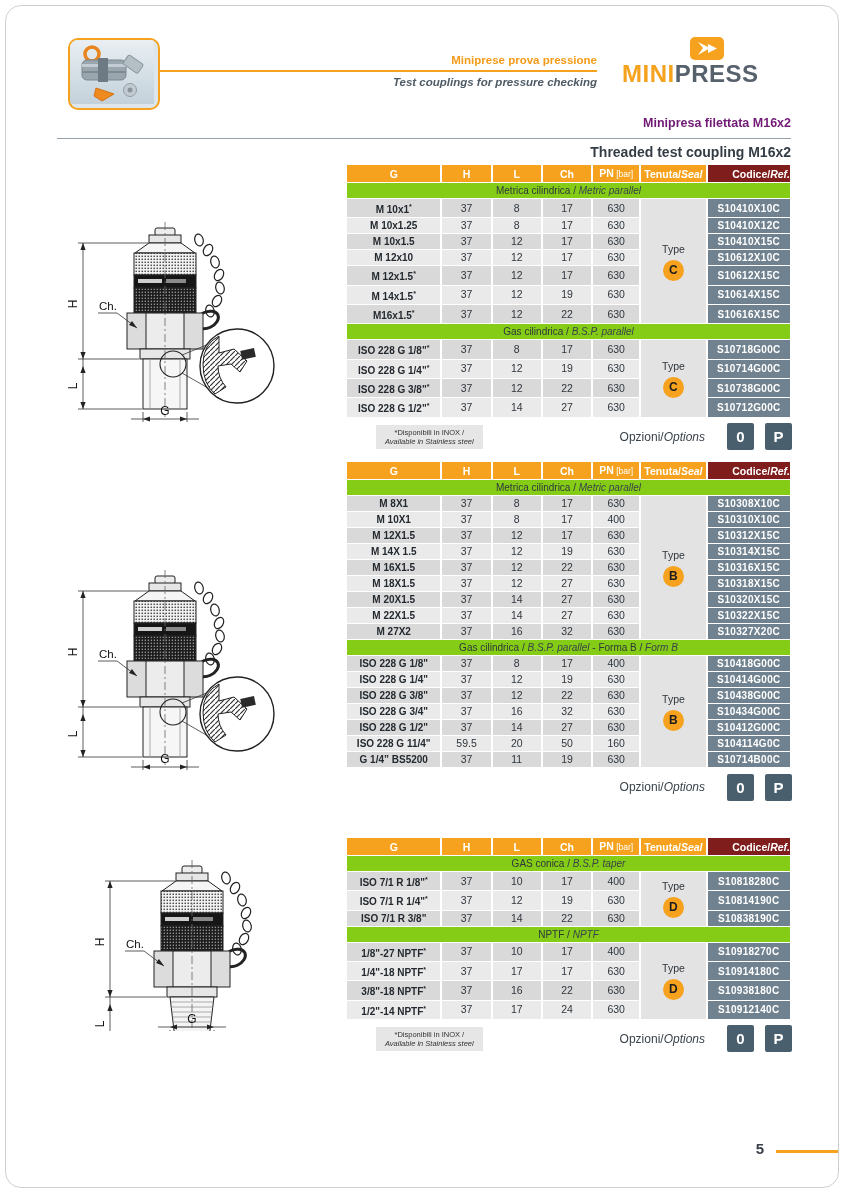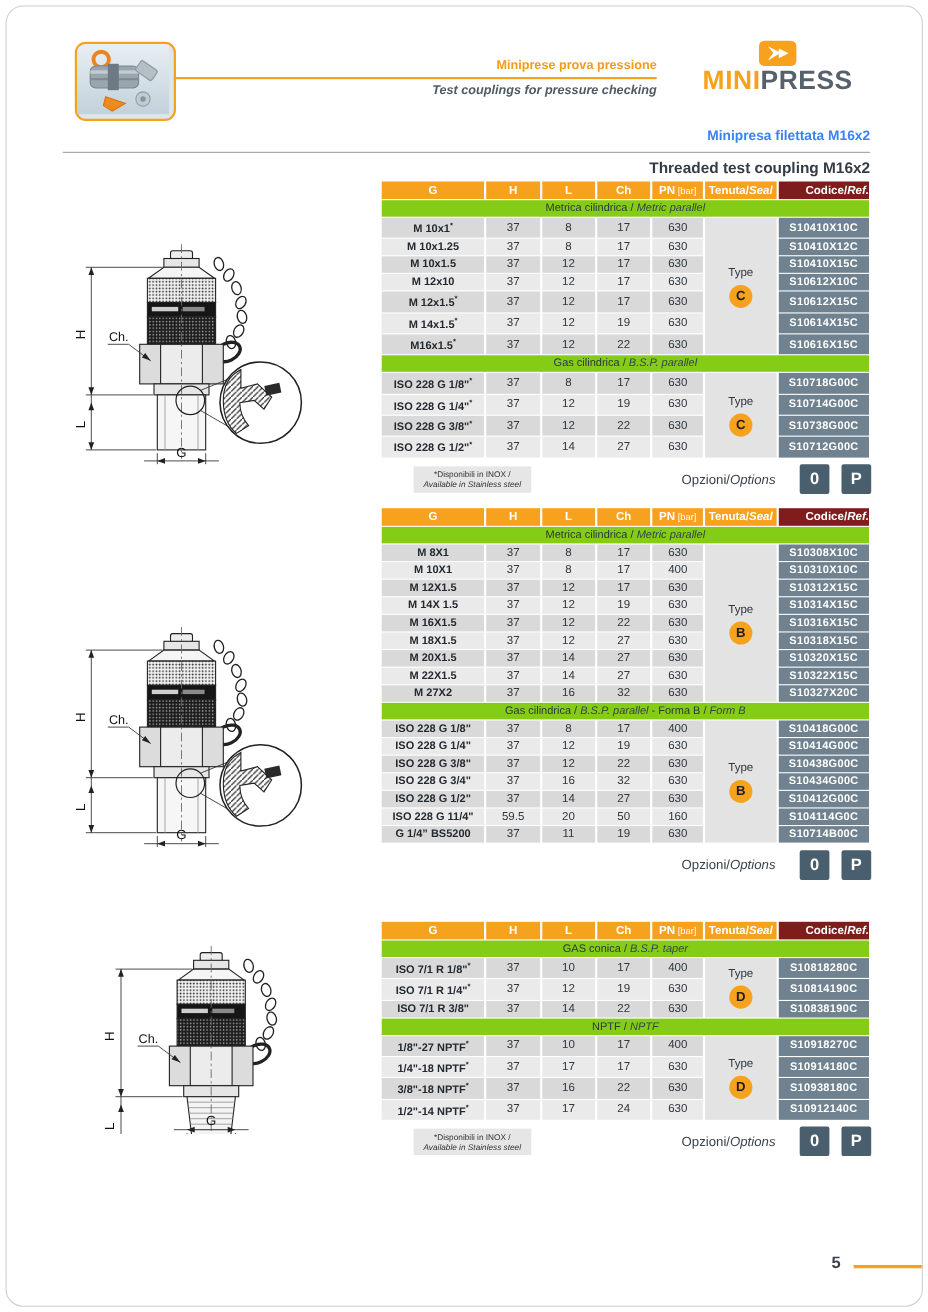--- a/index.html
+++ b/index.html
@@ -5,26 +5,26 @@
   html,body{margin:0;padding:0;background:#fff;}
   body{width:844px;height:1193px;position:relative;font-family:"Liberation Sans",sans-serif;color:#2f363d;overflow:hidden;}
   .page-frame{position:absolute;inset:5px;border:1px solid #cbd0d4;border-radius:16px;pointer-events:none;}
   .it{font-style:italic;}
 
   
   #photo-box{position:absolute;left:68px;top:38px;width:88px;height:68px;border:2px solid #f6a21e;border-radius:10px;overflow:hidden;background:#dde6ec;}
   #photo-line{position:absolute;left:158px;top:70px;width:439px;height:2px;background:#f6a21e;}
   #hdr-it{position:absolute;left:300px;top:54px;width:297px;text-align:right;font-size:11.5px;font-weight:bold;color:#f49b19;}
   #hdr-en{position:absolute;left:300px;top:76px;width:297px;text-align:right;font-size:11.5px;font-weight:bold;font-style:italic;color:#4e5a64;}
-  #logo{position:absolute;left:622px;top:36px;width:170px;text-align:center;}
+  #logo{position:absolute;left:622px;top:36px;width:170px;text-align:left;}
   #logo .mark{display:block;margin:0 auto 1px auto;}
   #logo .word{font-size:24px;font-weight:bold;letter-spacing:.5px;line-height:22px;}
   #logo .mini{color:#f6a21e;} #logo .press{color:#57616c;}
 
-  #prod-it{position:absolute;left:400px;top:116px;width:391px;text-align:right;font-size:12.5px;font-weight:bold;color:#3b82f6;}
+  #prod-it{position:absolute;left:400px;top:116px;width:391px;text-align:right;font-size:12.5px;font-weight:bold;color:#701a75;}
   #prod-line{position:absolute;left:57px;top:138px;width:734px;height:1px;background:#97a1aa;}
   #prod-en{position:absolute;left:400px;top:144px;width:391px;text-align:right;font-size:14px;font-weight:bold;color:#343d46;}
 
   
   .diag{position:absolute;}
   #diag1{left:60px;top:216px;}
   #diag2{left:60px;top:564px;}
   #diag3{left:82px;top:854px;}
 
   

